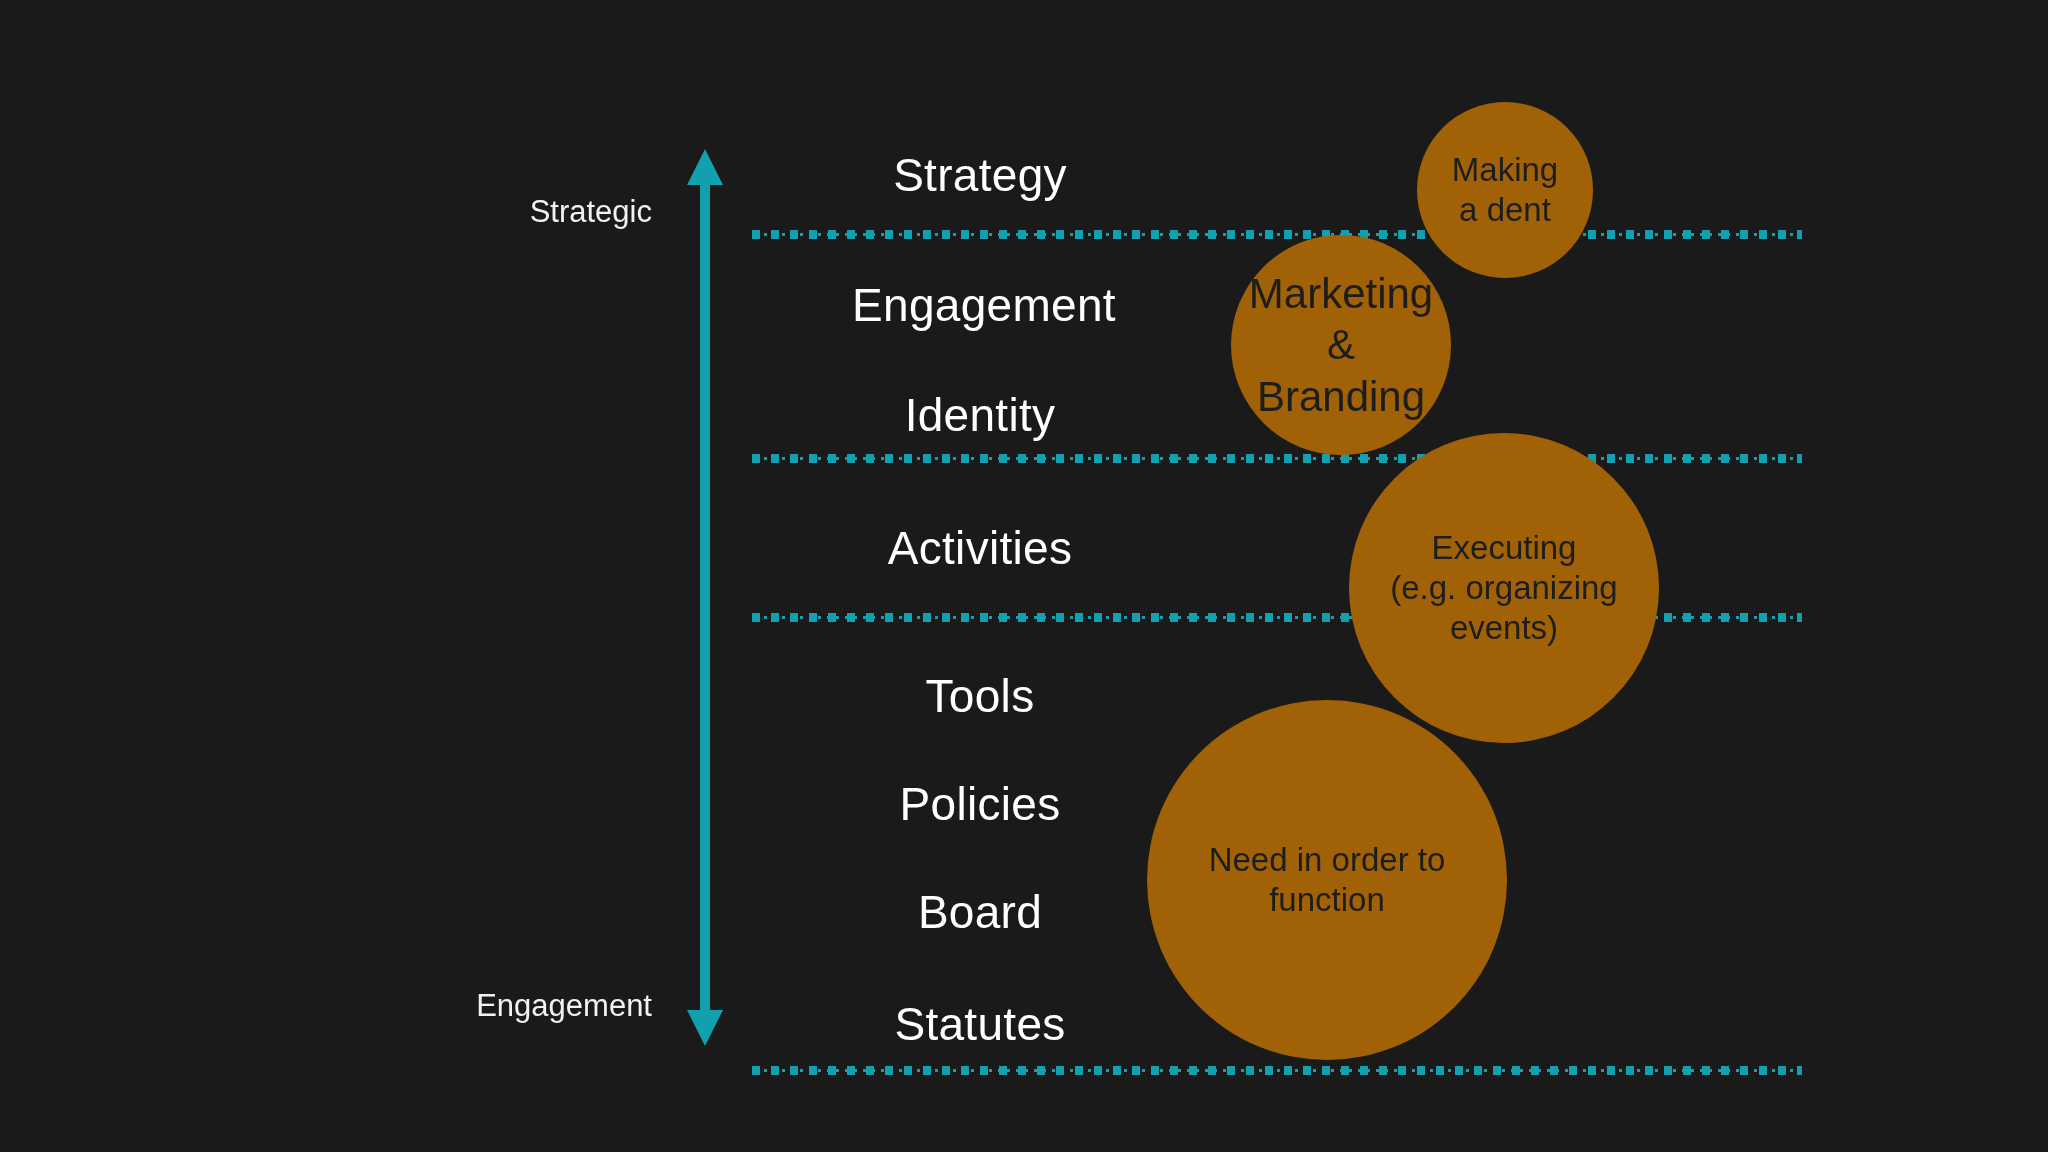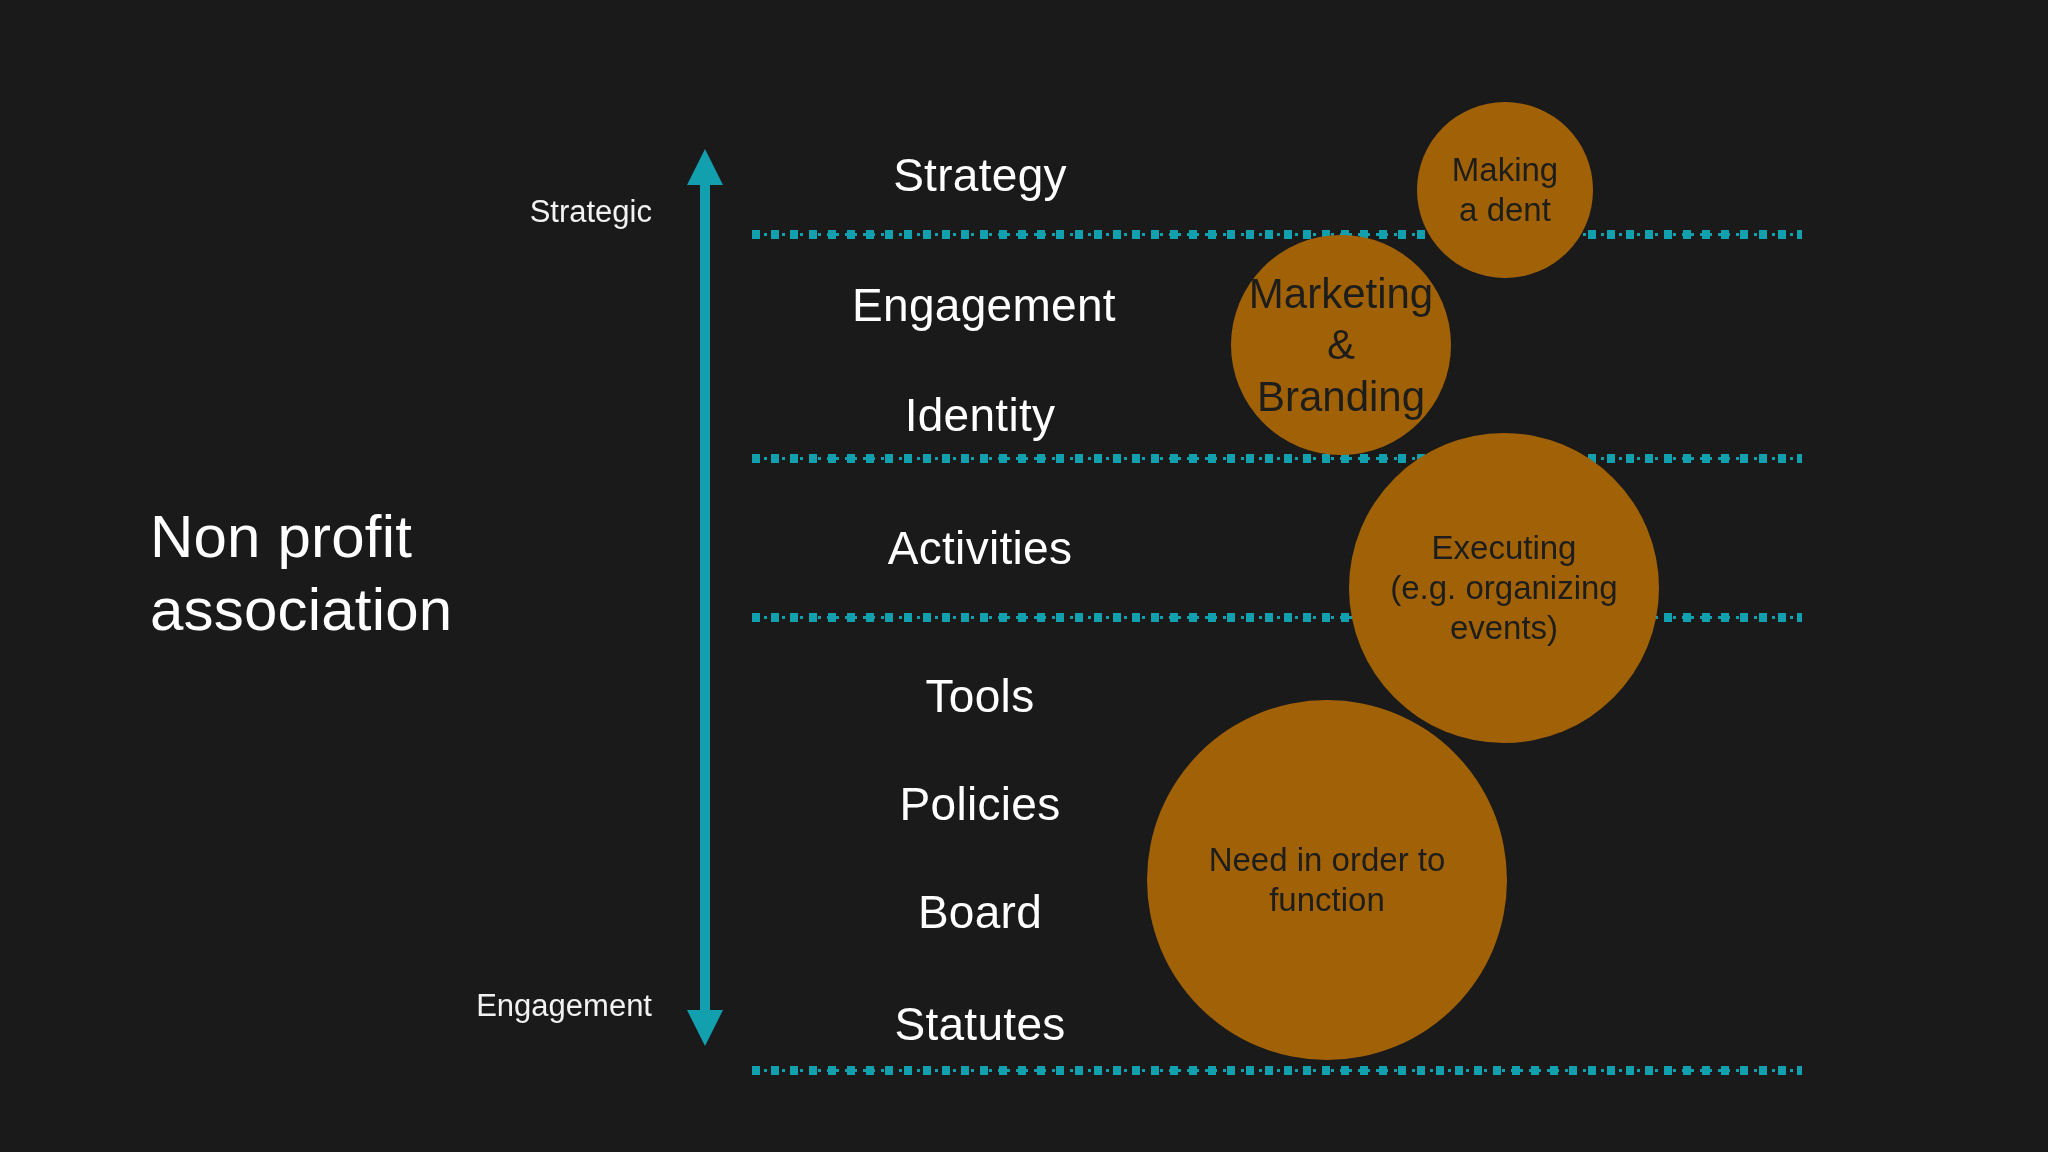--- a/index.html
+++ b/index.html
@@ -104,22 +104,20 @@
     line-height: 1.22;
     white-space: pre-line;
     box-sizing: border-box;
   }
 </style>
 </head>
 <body>
 
 <div id="slide">
 
-  <div class="left-title">Non profit
-association</div>
 
   <div class="axis-arrow">
     <svg width="90" height="905" viewBox="0 0 90 905" xmlns="http://www.w3.org/2000/svg">
 
       <rect x="40" y="30" width="10" height="845" fill="#12a0ae"></rect>
 
       <polygon points="45,4 63,40 27,40" fill="#12a0ae"></polygon>
 
       <polygon points="45,901 63,865 27,865" fill="#12a0ae"></polygon>
     </svg>

